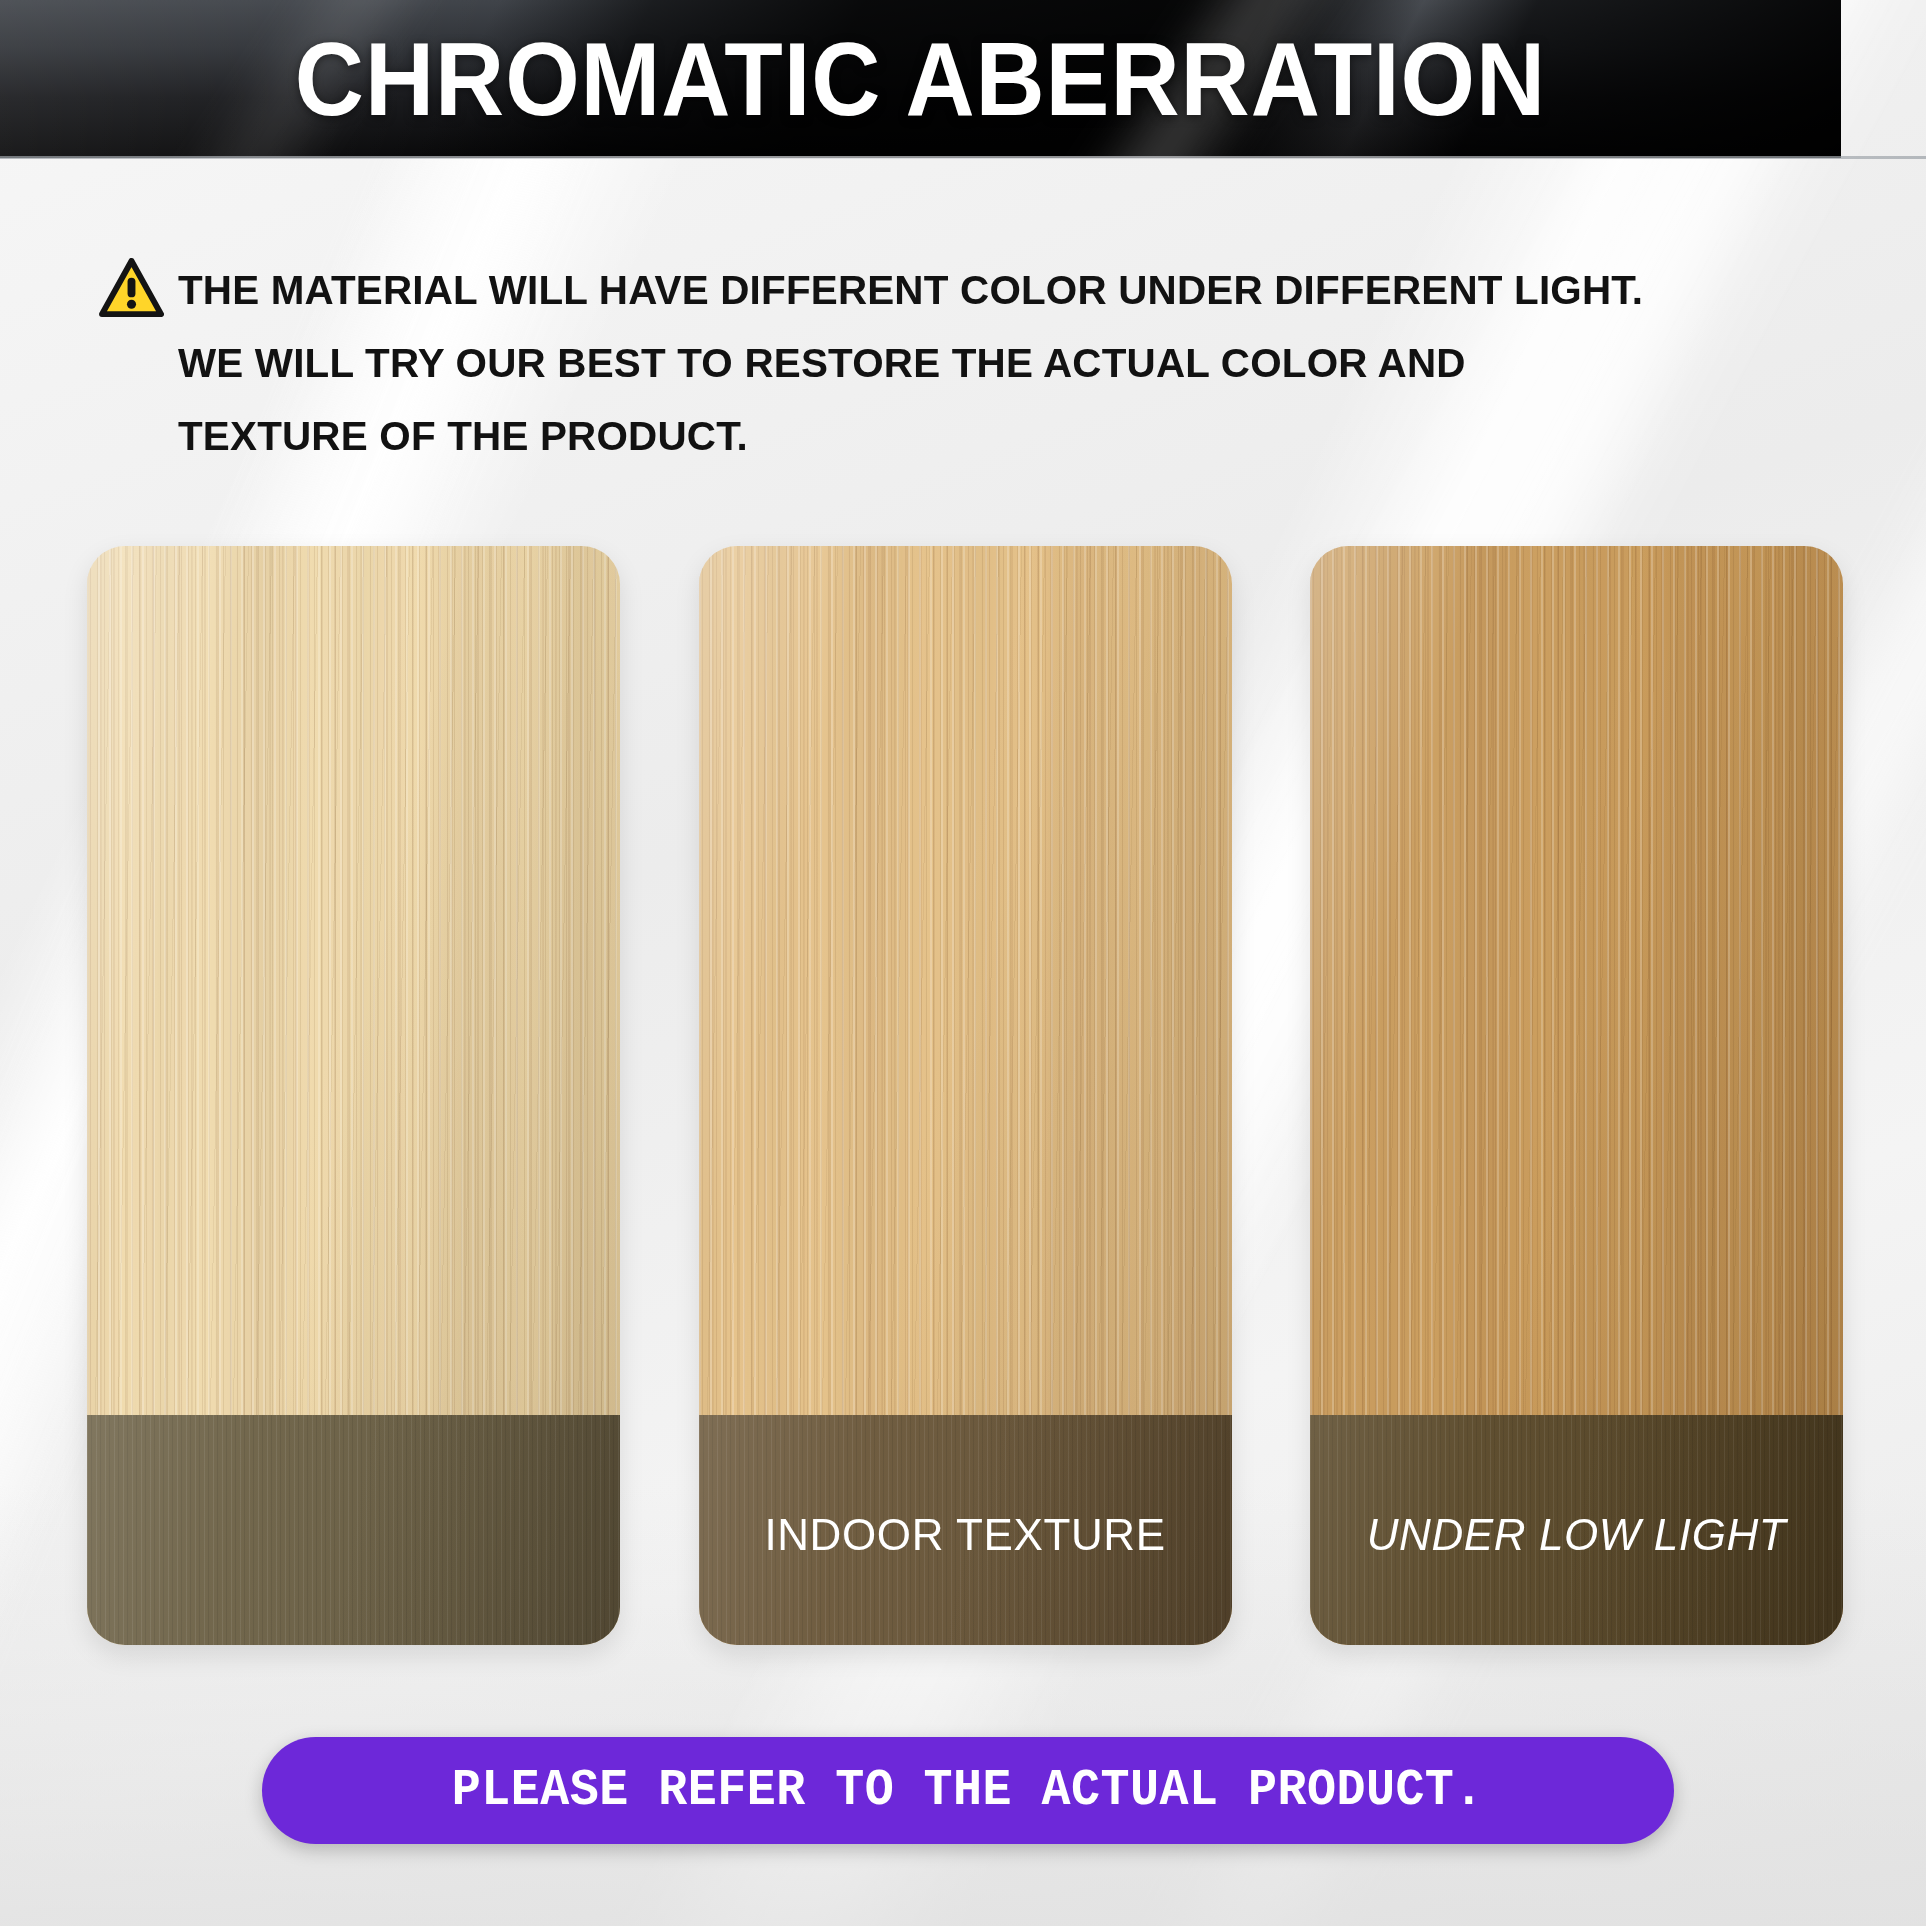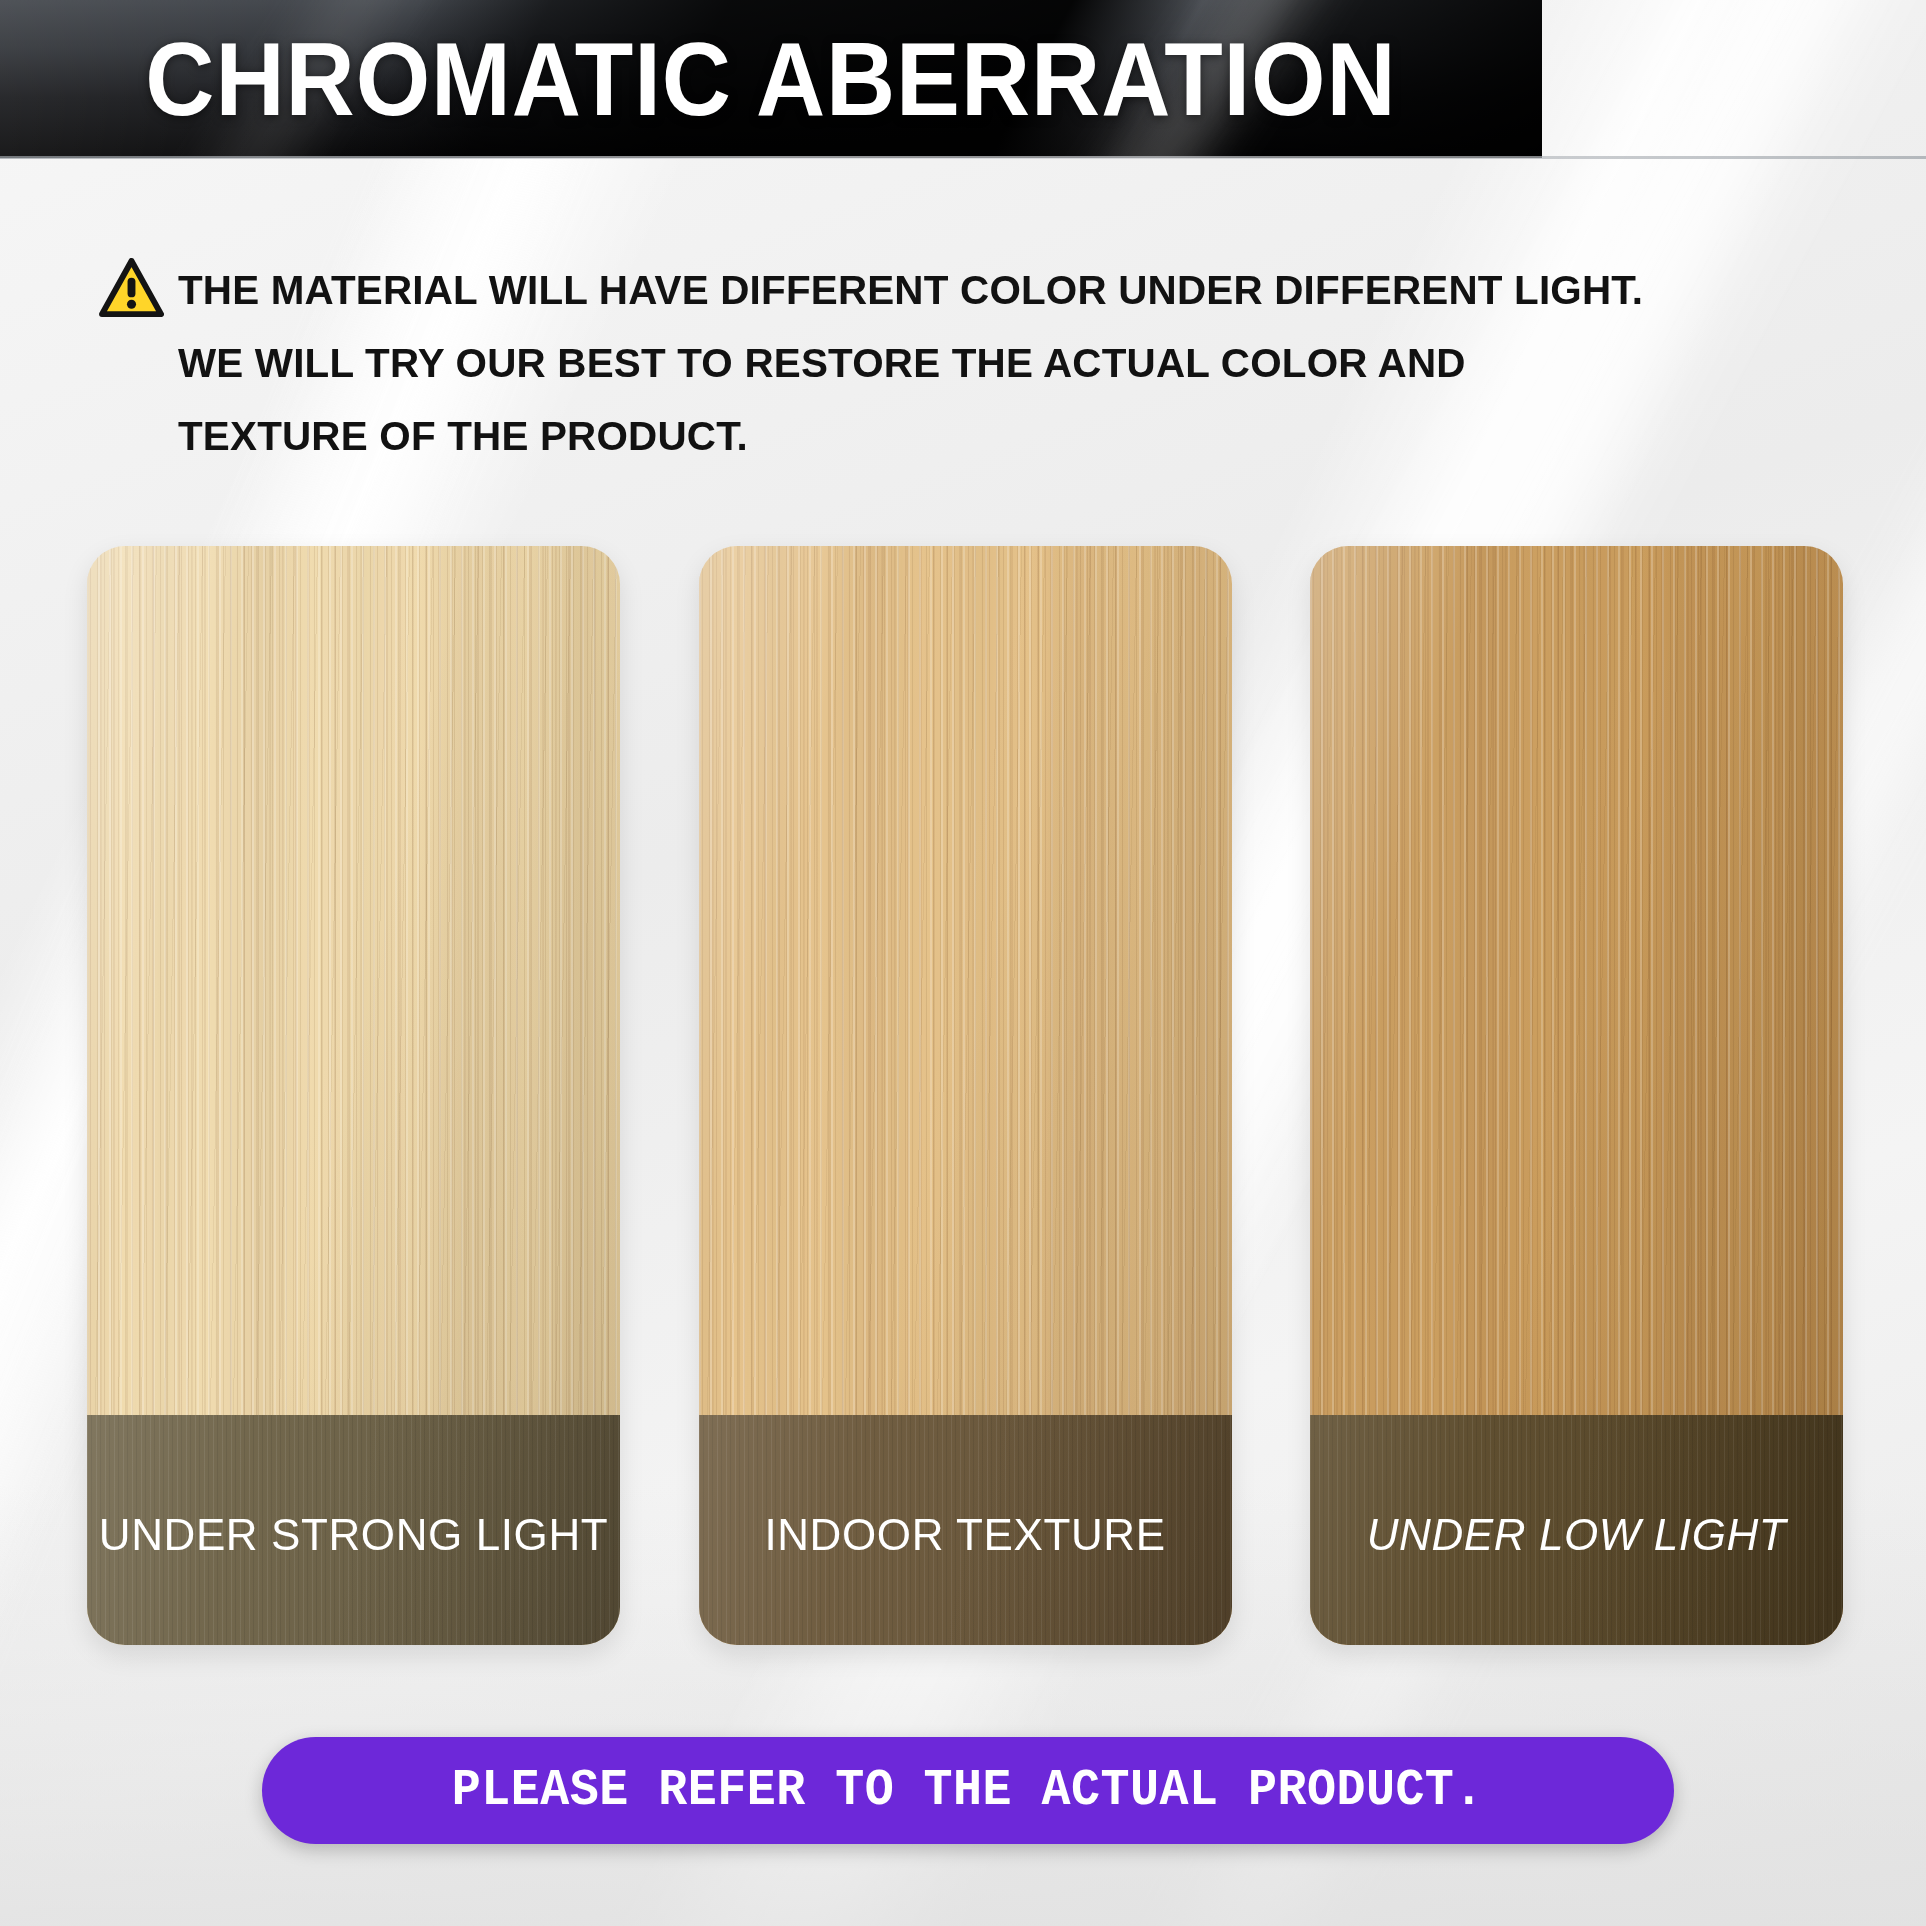--- a/index.html
+++ b/index.html
@@ -35,21 +35,21 @@
   .sheen.a{width:228px;height:2574px;left:1168px;top:-327px;transform:rotate(28deg);}
   .sheen.b{width:149px;height:2574px;left:1683px;top:-327px;transform:rotate(28deg);opacity:.8;}
   .sheen.c{width:188px;height:2574px;left:59px;top:-297px;transform:rotate(22deg);opacity:.55;}
   .vign{
     position:absolute;left:0;right:0;top:1485px;height:455px;
     background:linear-gradient(180deg,rgba(228,228,228,0),rgba(223,223,223,.75));
   }
 
   
   #header{
-    position:absolute;left:0;top:0;width:1542px;height:158px;
+    position:absolute;left:0;top:0;width:1841px;height:158px;
     background:
       linear-gradient(118deg,
          rgba(255,255,255,.10) 0%,
          rgba(255,255,255,.02) 26%,
          rgba(0,0,0,.55) 34%,
          rgba(0,0,0,.85) 45%,
          rgba(0,0,0,.92) 66%,
          rgba(255,255,255,.06) 74%,
          rgba(0,0,0,.6) 80%,
          rgba(0,0,0,.95) 100%),
@@ -253,21 +253,20 @@
   <div class="swatch">
     <div class="wood" style="background: linear-gradient(100deg, rgb(240, 220, 176) 0%, rgb(240, 220, 176) 45%, rgb(227, 203, 154) 100%);">
       <div class="figure"></div>
       <div class="grain"></div>
       <div class="grain2"></div>
       <div class="sheenwood"></div>
     </div>
     <div class="band" style="background: linear-gradient(100deg, rgb(111, 100, 73) 0%, rgb(111, 100, 73) 50%, rgb(93, 82, 58) 100%);">
       <div class="bgrain"></div>
       <div class="bsheen"></div>
-      <div class="band-label">UNDER STRONG LIGHT</div>
     </div>
   </div>
 
   <div class="swatch">
     <div class="wood" style="background: linear-gradient(100deg, rgb(229, 195, 139) 0%, rgb(229, 195, 139) 45%, rgb(214, 177, 121) 100%);">
       <div class="figure"></div>
       <div class="grain"></div>
       <div class="grain2"></div>
       <div class="sheenwood"></div>
     </div>

